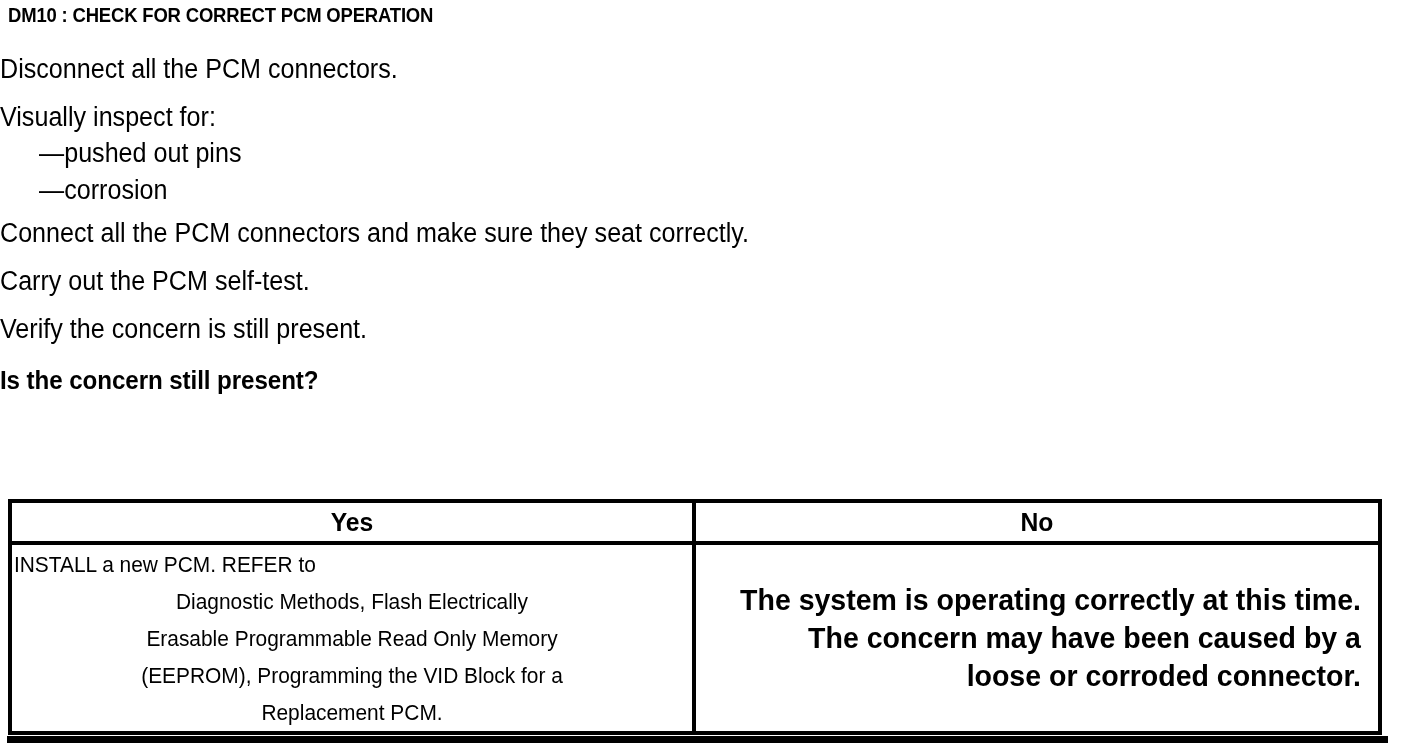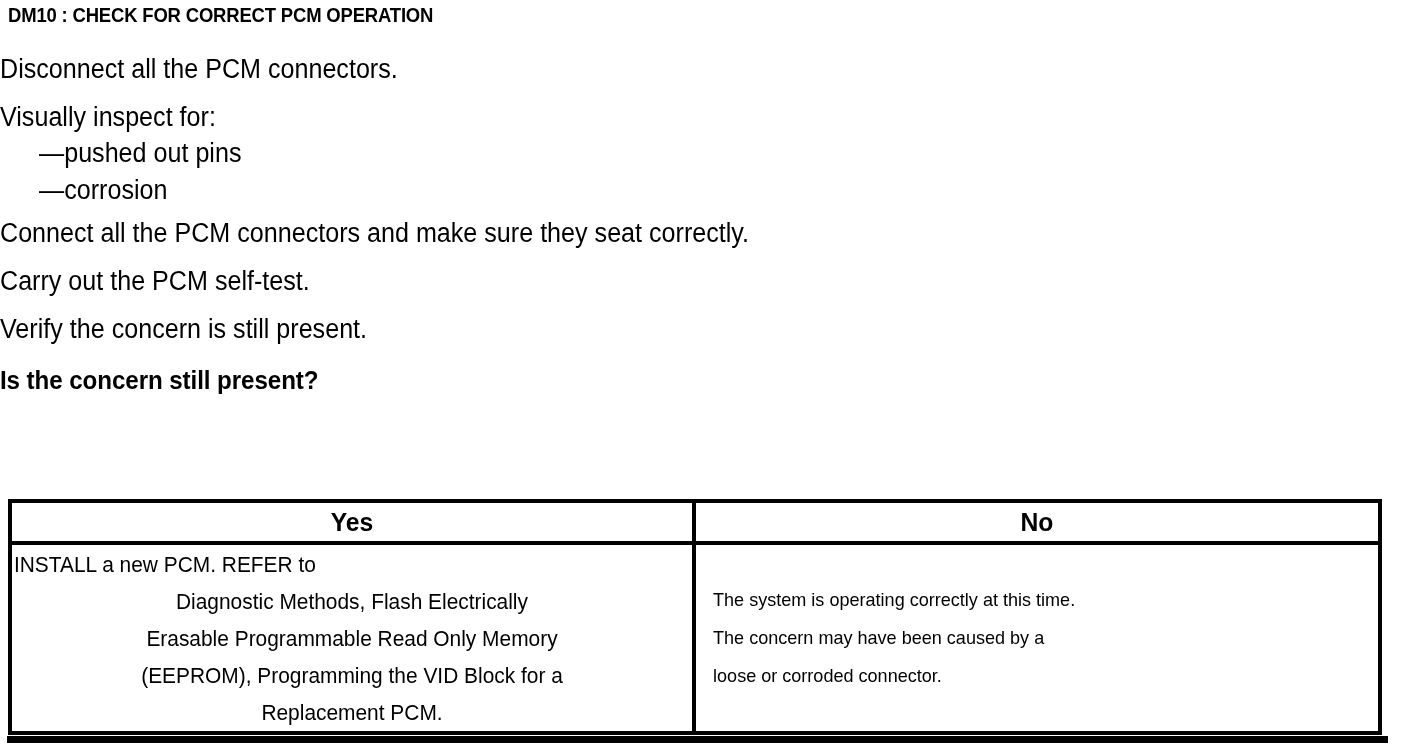--- a/index.html
+++ b/index.html
@@ -91,24 +91,25 @@
 
   .cell-yes {
     height: 186px;
     text-align: center;
     font-size: 22px;
     line-height: 37px;
     padding: 0 1px;
   }
   .cell-no {
     height: 186px;
-    text-align: left;
-    font-size: 19px;
+    text-align: right;
+    font-size: 30px;
     line-height: 38px;
     padding: 0 0 0 4px;
+    font-weight: bold;
   }
   .cell-yes .tl, .cell-no .tl {
     display: block;
     white-space: nowrap;
     transform: scaleX(0.95);
   }
   .cell-yes .tl.first {
     text-align: left;
     padding-left: 2px;
     transform-origin: left center;

